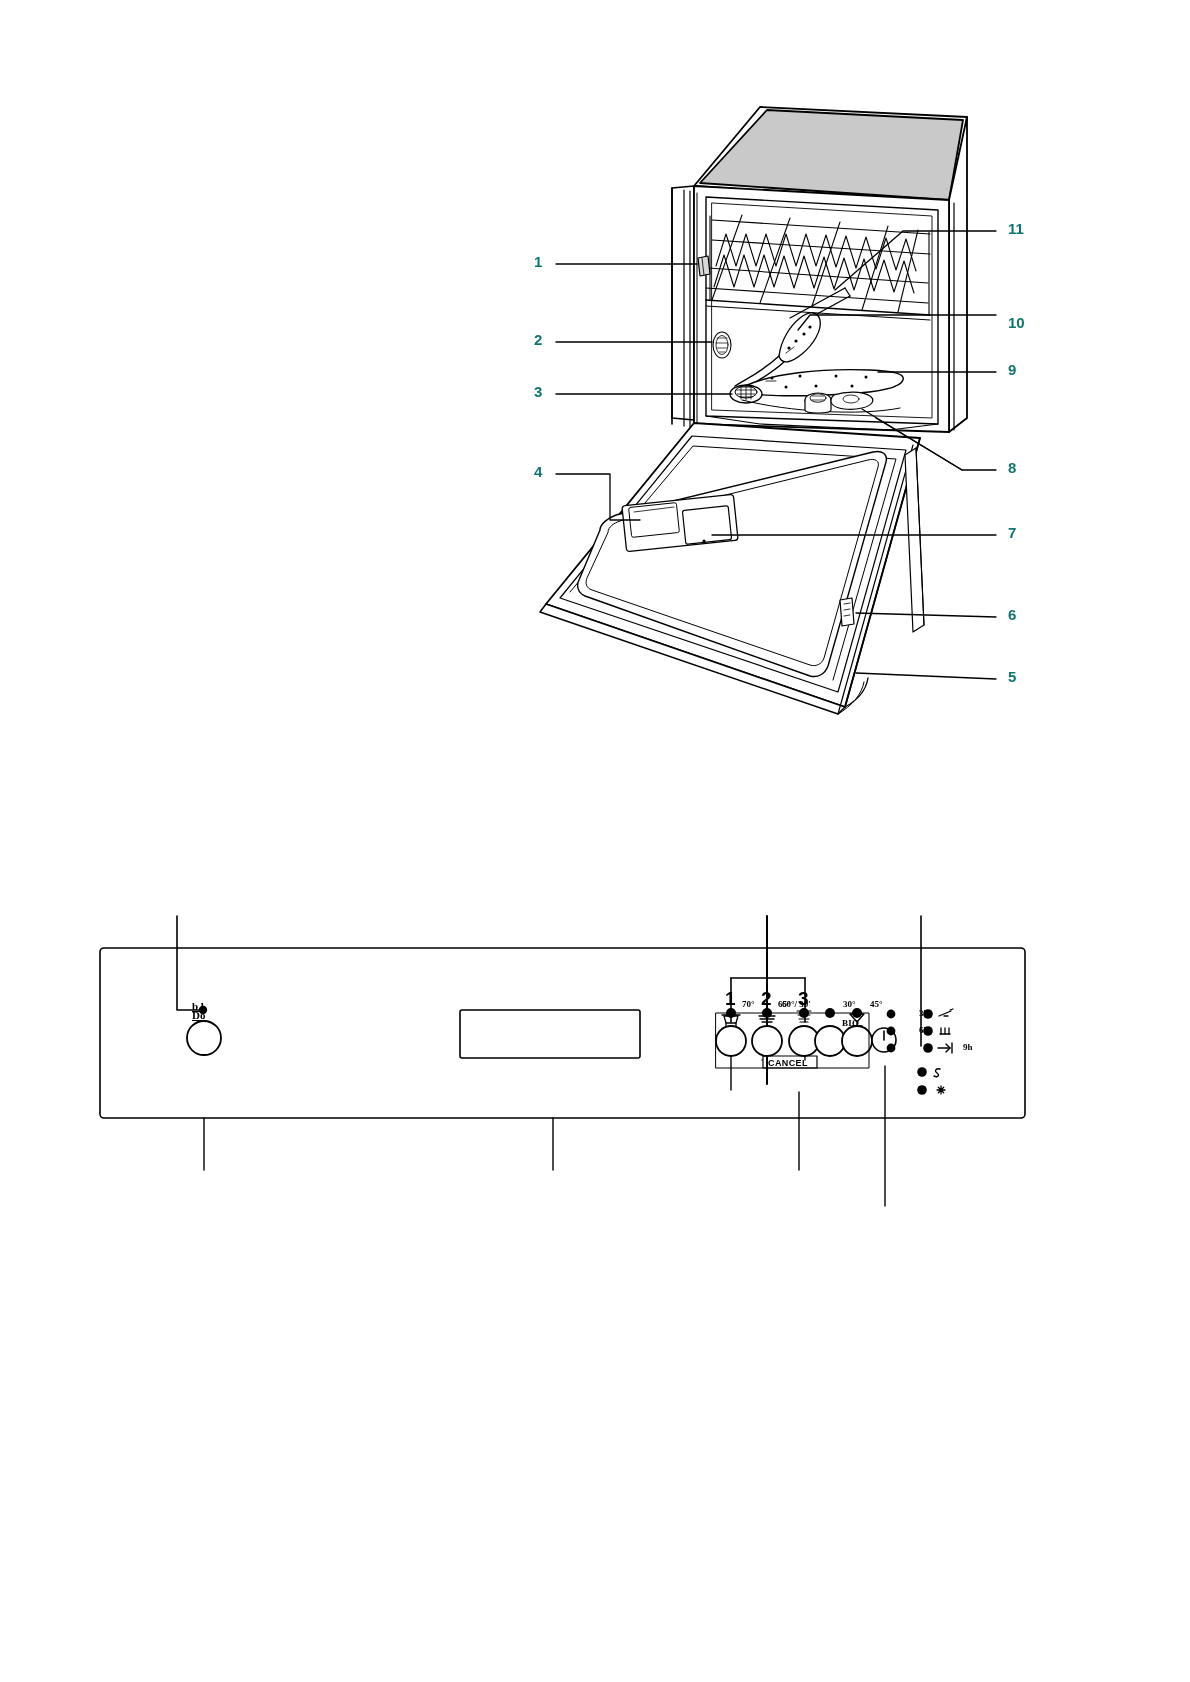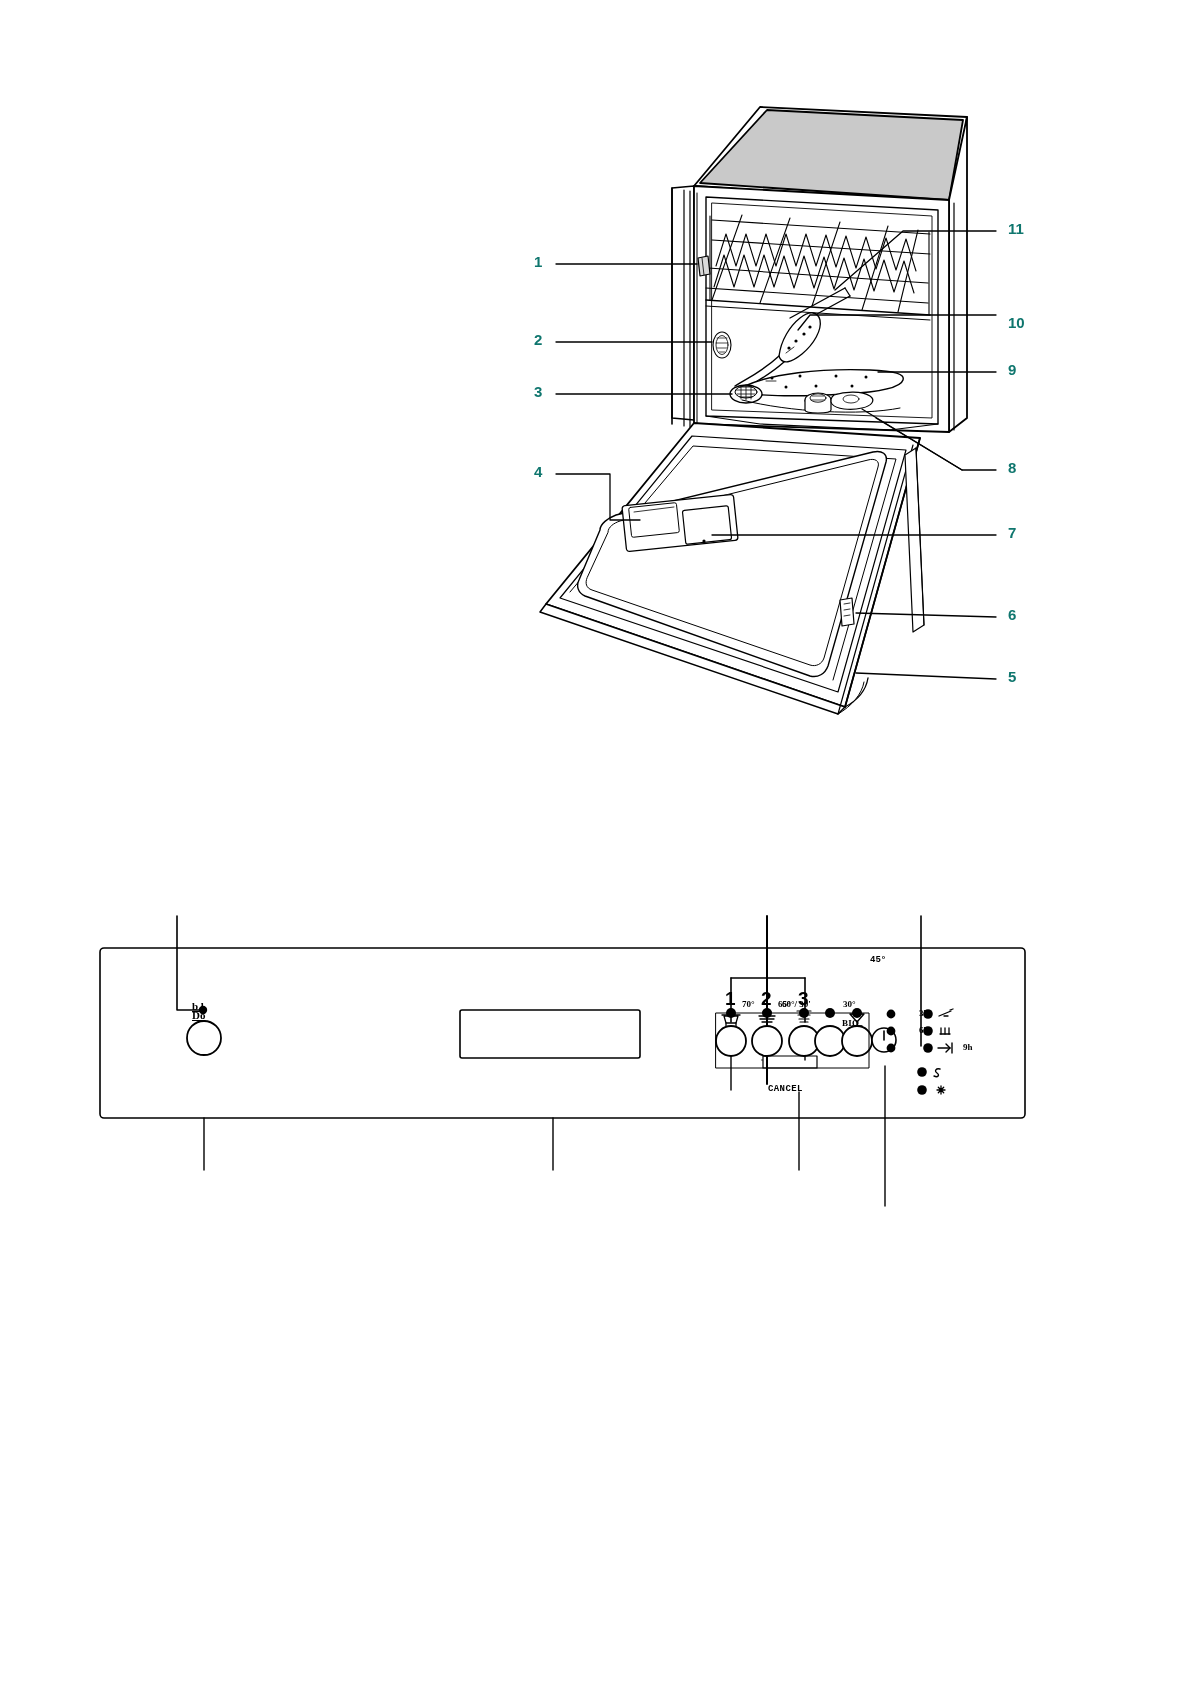--- a/index.html
+++ b/index.html
@@ -378,35 +378,35 @@
   </svg>
 
   <div class="cp-bignum" style="left:725px; top:988px;">1</div>
   <div class="cp-bignum" style="left:761px; top:988px;">2</div>
   <div class="cp-bignum" style="left:798px; top:988px;">3</div>
 
   <div class="cp-text cp-temp" style="left:722px; top:1000px;">70°</div>
   <div class="cp-text cp-temp" style="left:758px; top:1000px;">65°</div>
   <div class="cp-text cp-temp" style="left:762px; top:1000px;">60°/ 30'</div>
   <div class="cp-text cp-temp" style="left:823px; top:1000px;">30°</div>
-  <div class="cp-text cp-temp" style="left:850px; top:956px;font-family:Liberation Mono, monospace;">45°</div>
+  <div class="cp-text cp-temp" style="left:850px; top:1000px;">45°</div>
 
   <div class="abs" style="left:726px; top:1008px; width:10px; height:10px; border-radius:50%; background:#000;"></div>
   <div class="abs" style="left:762px; top:1008px; width:10px; height:10px; border-radius:50%; background:#000;"></div>
   <div class="abs" style="left:799px; top:1008px; width:10px; height:10px; border-radius:50%; background:#000;"></div>
   <div class="abs" style="left:825px; top:1008px; width:10px; height:10px; border-radius:50%; background:#000;"></div>
   <div class="abs" style="left:852px; top:1008px; width:10px; height:10px; border-radius:50%; background:#000;"></div>
 
   <div class="cp-text cp-bio" style="left:822px; top:1019px;">BIO</div>
 
   <div class="cp-text cp-delay" style="left:899px; top:1009px;">3h</div>
   <div class="cp-text cp-delay" style="left:899px; top:1026px;">6h</div>
   <div class="cp-text cp-delay" style="left:899px; top:1043px;padding-left:44px;">9h</div>
 
-  <div class="cp-cancel" style="left:768px; top:1084px;font-family:Liberation Mono, monospace;">CANCEL</div>
+  <div class="cp-cancel" style="left:768px; top:1058px;">CANCEL</div>
 
   <div class="cp-onoff" style="left:192px; top:1002px;"><span>b  l</span><br><span>Do</span></div>
 
   <div class="abs" style="left:187px; top:1021px; width:34px; height:34px; border-radius:50%;"></div>
   <div class="abs" style="left:460px; top:1010px; width:180px; height:48px;"></div>
   <div class="abs" style="left:716px; top:1026px; width:30px; height:30px; border-radius:50%;"></div>
   <div class="abs" style="left:752px; top:1026px; width:30px; height:30px; border-radius:50%;"></div>
   <div class="abs" style="left:789px; top:1026px; width:30px; height:30px; border-radius:50%;"></div>
   <div class="abs" style="left:815px; top:1026px; width:30px; height:30px; border-radius:50%;"></div>
   <div class="abs" style="left:842px; top:1026px; width:30px; height:30px; border-radius:50%;"></div>

